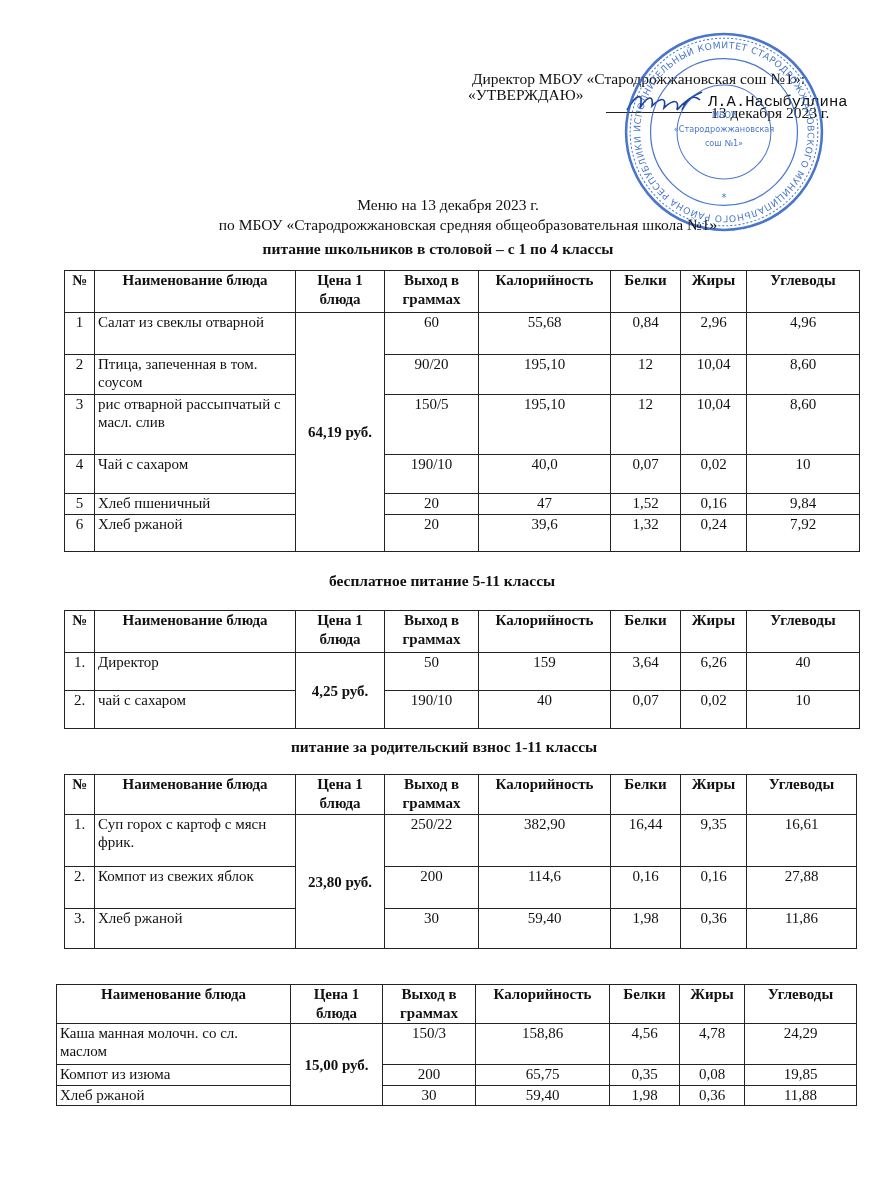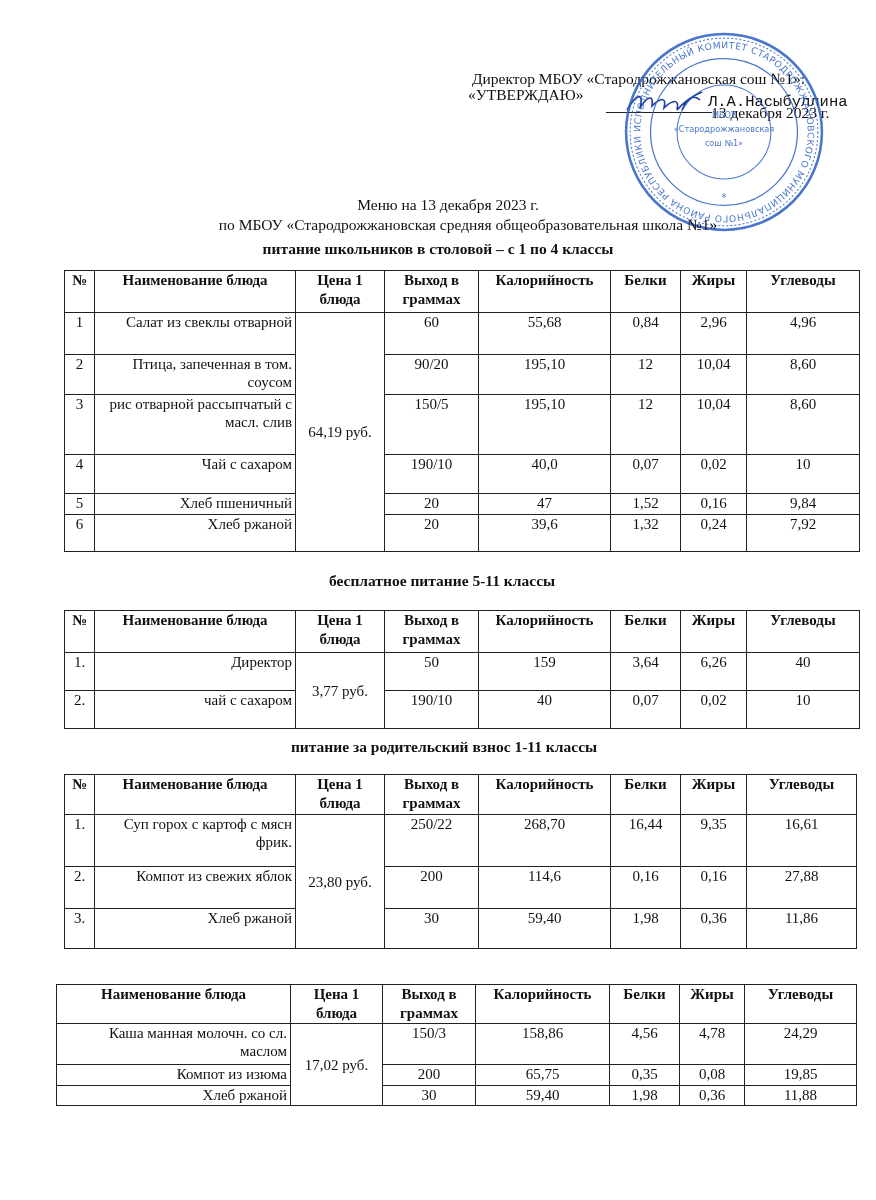--- a/index.html
+++ b/index.html
@@ -18,22 +18,22 @@
     .title { position: absolute; left: 0; width: 876px; text-align: center; white-space: nowrap; }
     .t1 { top: 196px; font-size: 15.5px; left: 10px; }
     .t2 { top: 216px; font-size: 15.5px; left: 30px; }
     .t3 { top: 240px; font-size: 15.5px; font-weight: bold; }
     .sect { position: absolute; left: 0; width: 876px; text-align: center; font-weight: bold; font-size: 15.5px; white-space: nowrap; }
     table.menu { position: absolute; border-collapse: collapse; font-size: 15px; table-layout: fixed; }
     table.menu th, table.menu td { border: 1.3px solid #222; padding: 0 3px; vertical-align: top; line-height: 18px; }
     table.menu th { font-weight: bold; text-align: center; line-height: 19px; }
     table.menu td.c { text-align: center; }
     table.menu td.num { text-align: center; }
-    table.menu td.name { text-align: right; }
-    table.menu td.price { text-align: center; vertical-align: middle; font-weight: normal; }
+    table.menu td.name { text-align: left; }
+    table.menu td.price { text-align: center; vertical-align: middle; font-weight: bold; }
   </style>
 </head>
 <body>
 
 <div class="abs approve">
   <div class="l1">«УТВЕРЖДАЮ»</div>
   <div class="l2">Директор МБОУ «Стародрожжановская сош №1»:</div>
   <div class="l3">Л.А.Насыбуллина</div>
   <div class="l4">13  декабря 2023 г.</div>
 </div>
@@ -164,21 +164,21 @@
     <th>Цена 1 блюда</th>
     <th>Выход в граммах</th>
     <th>Калорийность</th>
     <th>Белки</th>
     <th>Жиры</th>
     <th>Углеводы</th>
   </tr>
   <tr style="height:38px">
     <td class="num">1.</td>
     <td class="name">Директор</td>
-    <td class="price" rowspan="2">3,77 руб.</td>
+    <td class="price" rowspan="2">4,25 руб.</td>
     <td class="c">50</td>
     <td class="c">159</td>
     <td class="c">3,64</td>
     <td class="c">6,26</td>
     <td class="c">40</td>
   </tr>
   <tr style="height:38px">
     <td class="num">2.</td>
     <td class="name">чай с сахаром</td>
     <td class="c">190/10</td>
@@ -212,21 +212,21 @@
     <th>Калорийность</th>
     <th>Белки</th>
     <th>Жиры</th>
     <th>Углеводы</th>
   </tr>
   <tr style="height:52px">
     <td class="num">1.</td>
     <td class="name">Суп горох с картоф с мясн фрик.</td>
     <td class="price" rowspan="3">23,80 руб.</td>
     <td class="c">250/22</td>
-    <td class="c">268,70</td>
+    <td class="c">382,90</td>
     <td class="c">16,44</td>
     <td class="c">9,35</td>
     <td class="c">16,61</td>
   </tr>
   <tr style="height:42px">
     <td class="num">2.</td>
     <td class="name">Компот из свежих яблок</td>
     <td class="c">200</td>
     <td class="c">114,6</td>
     <td class="c">0,16</td>
@@ -260,21 +260,21 @@
     <th>Наименование блюда</th>
     <th>Цена 1 блюда</th>
     <th>Выход в граммах</th>
     <th>Калорийность</th>
     <th>Белки</th>
     <th>Жиры</th>
     <th>Углеводы</th>
   </tr>
   <tr style="height:41px">
     <td class="name">Каша манная молочн. со сл. маслом</td>
-    <td class="price" rowspan="3">17,02 руб.</td>
+    <td class="price" rowspan="3">15,00 руб.</td>
     <td class="c">150/3</td>
     <td class="c">158,86</td>
     <td class="c">4,56</td>
     <td class="c">4,78</td>
     <td class="c">24,29</td>
   </tr>
   <tr style="height:21px">
     <td class="name">Компот из изюма</td>
     <td class="c">200</td>
     <td class="c">65,75</td>

